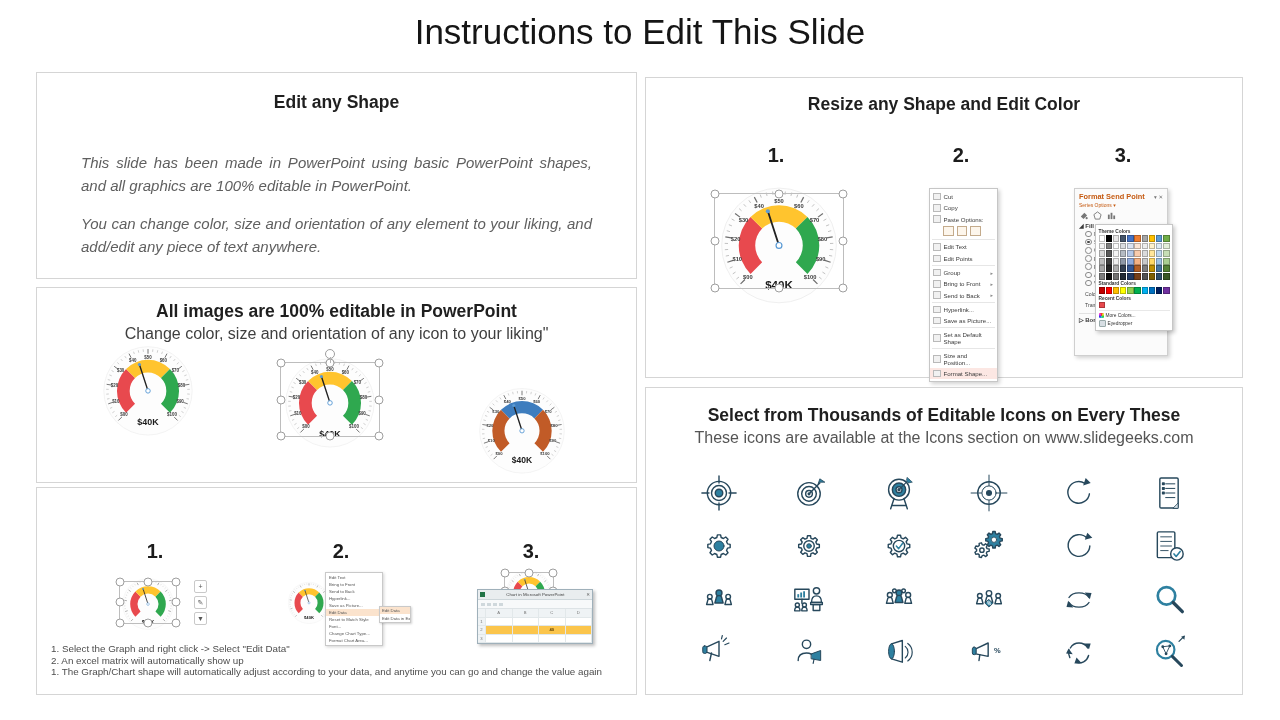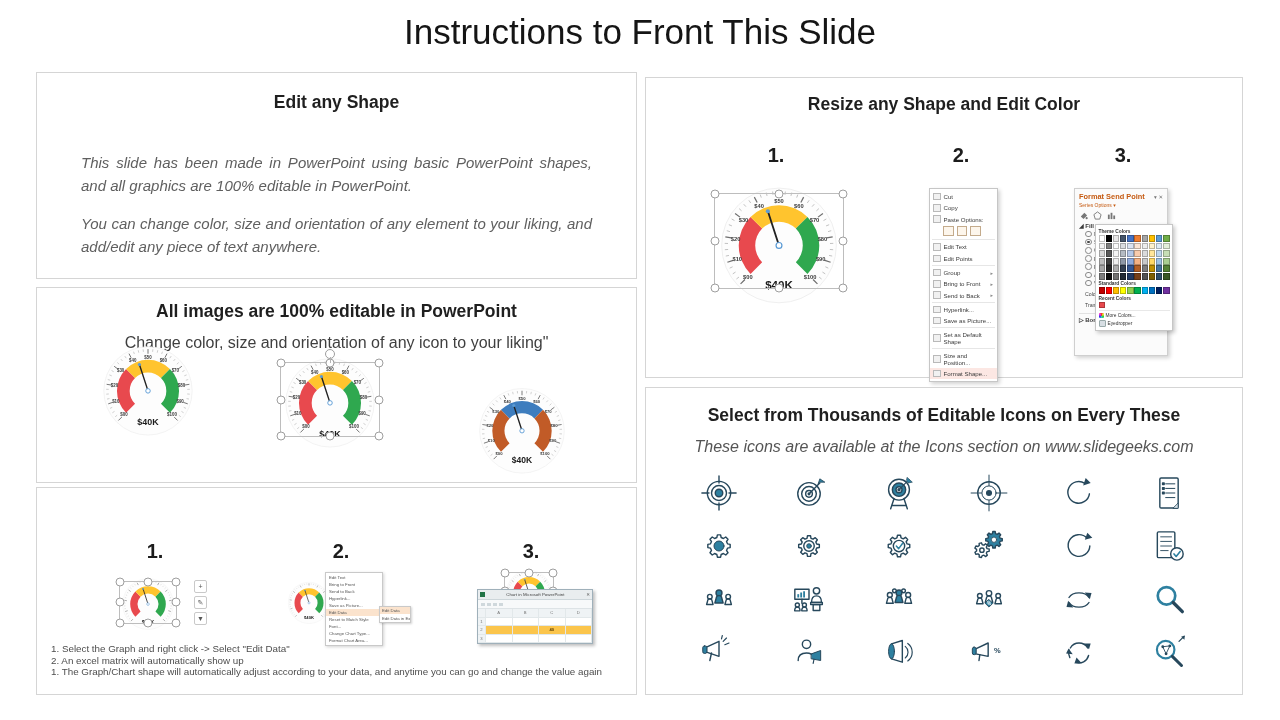--- a/index.html
+++ b/index.html
@@ -1,23 +1,23 @@
 <!DOCTYPE html>
 <html><head>
 <meta charset="utf-8">
 <style>
   html,body{margin:0;padding:0;background:#ffffff;}
   .slide{position:relative;width:1280px;height:720px;background:#ffffff;overflow:hidden;
          font-family:"Liberation Sans",sans-serif;}
   h1{position:absolute;top:12px;left:0;right:0;margin:0;text-align:center;
      font-size:35px;font-weight:400;color:#151515;}
   .panel{position:absolute;background:#fff;border:1px solid #d5d5d5;box-sizing:border-box;}
-  .panel h2{margin:12px;text-align:center;font-size:17.5px;font-weight:700;color:#1f1f1f;}
+  .panel h2{margin:3px;text-align:center;font-size:17.5px;font-weight:700;color:#1f1f1f;}
   .sub{margin:3px 0 0;text-align:center;font-size:16px;color:#3f3f3f;}
-  .sub.it{font-style:italic;color:#555;}
+  .sub.it{color:#555;}
   .p1{left:36px;top:72px;width:601px;height:207px;}
   .p1 h2{margin-top:19px;}
   .body-text{font-style:italic;color:#5f5f5f;font-size:15px;line-height:1.55;
              text-align:justify;margin:14px 44px 0;}
   .body-text.bt1{margin-top:38px;}
   .p2{left:36px;top:287px;width:601px;height:196px;}
   .p2 h2{margin-top:13px;}
   .p3{left:36px;top:487px;width:601px;height:208px;}
   .p3 h2{margin-top:11px;}
   .p4{left:645px;top:77px;width:598px;height:301px;}
@@ -105,21 +105,21 @@
   .xh{background:#eff3f5;color:#777;}
   .xhl{background:#FBC54C;font-weight:700;color:#5a3c00;}
   .icons-grid{position:absolute;left:28px;right:28px;top:80px;bottom:12px;display:grid;
               grid-template-columns:repeat(6,1fr);grid-template-rows:repeat(4,1fr);}
   .icon-cell{display:flex;align-items:center;justify-content:center;}
 </style>
 </head>
 <body>
 
 <div class="slide">
-  <h1>Instructions to Front This Slide</h1>
+  <h1>Instructions to Edit This Slide</h1>
 
   <section class="panel p1">
     <h2>Edit any Shape</h2>
     <p class="body-text bt1">This slide has been made in PowerPoint using basic PowerPoint shapes, and all graphics are 100% editable in PowerPoint.</p>
     <p class="body-text">You can change color, size and orientation of any element to your liking, and add/edit any piece of text anywhere.</p>
   </section>
 
   <section class="panel p2">
     <h2>All images are 100% editable in PowerPoint</h2>
     <p class="sub">Change color, size and orientation of any icon to your liking"</p>

